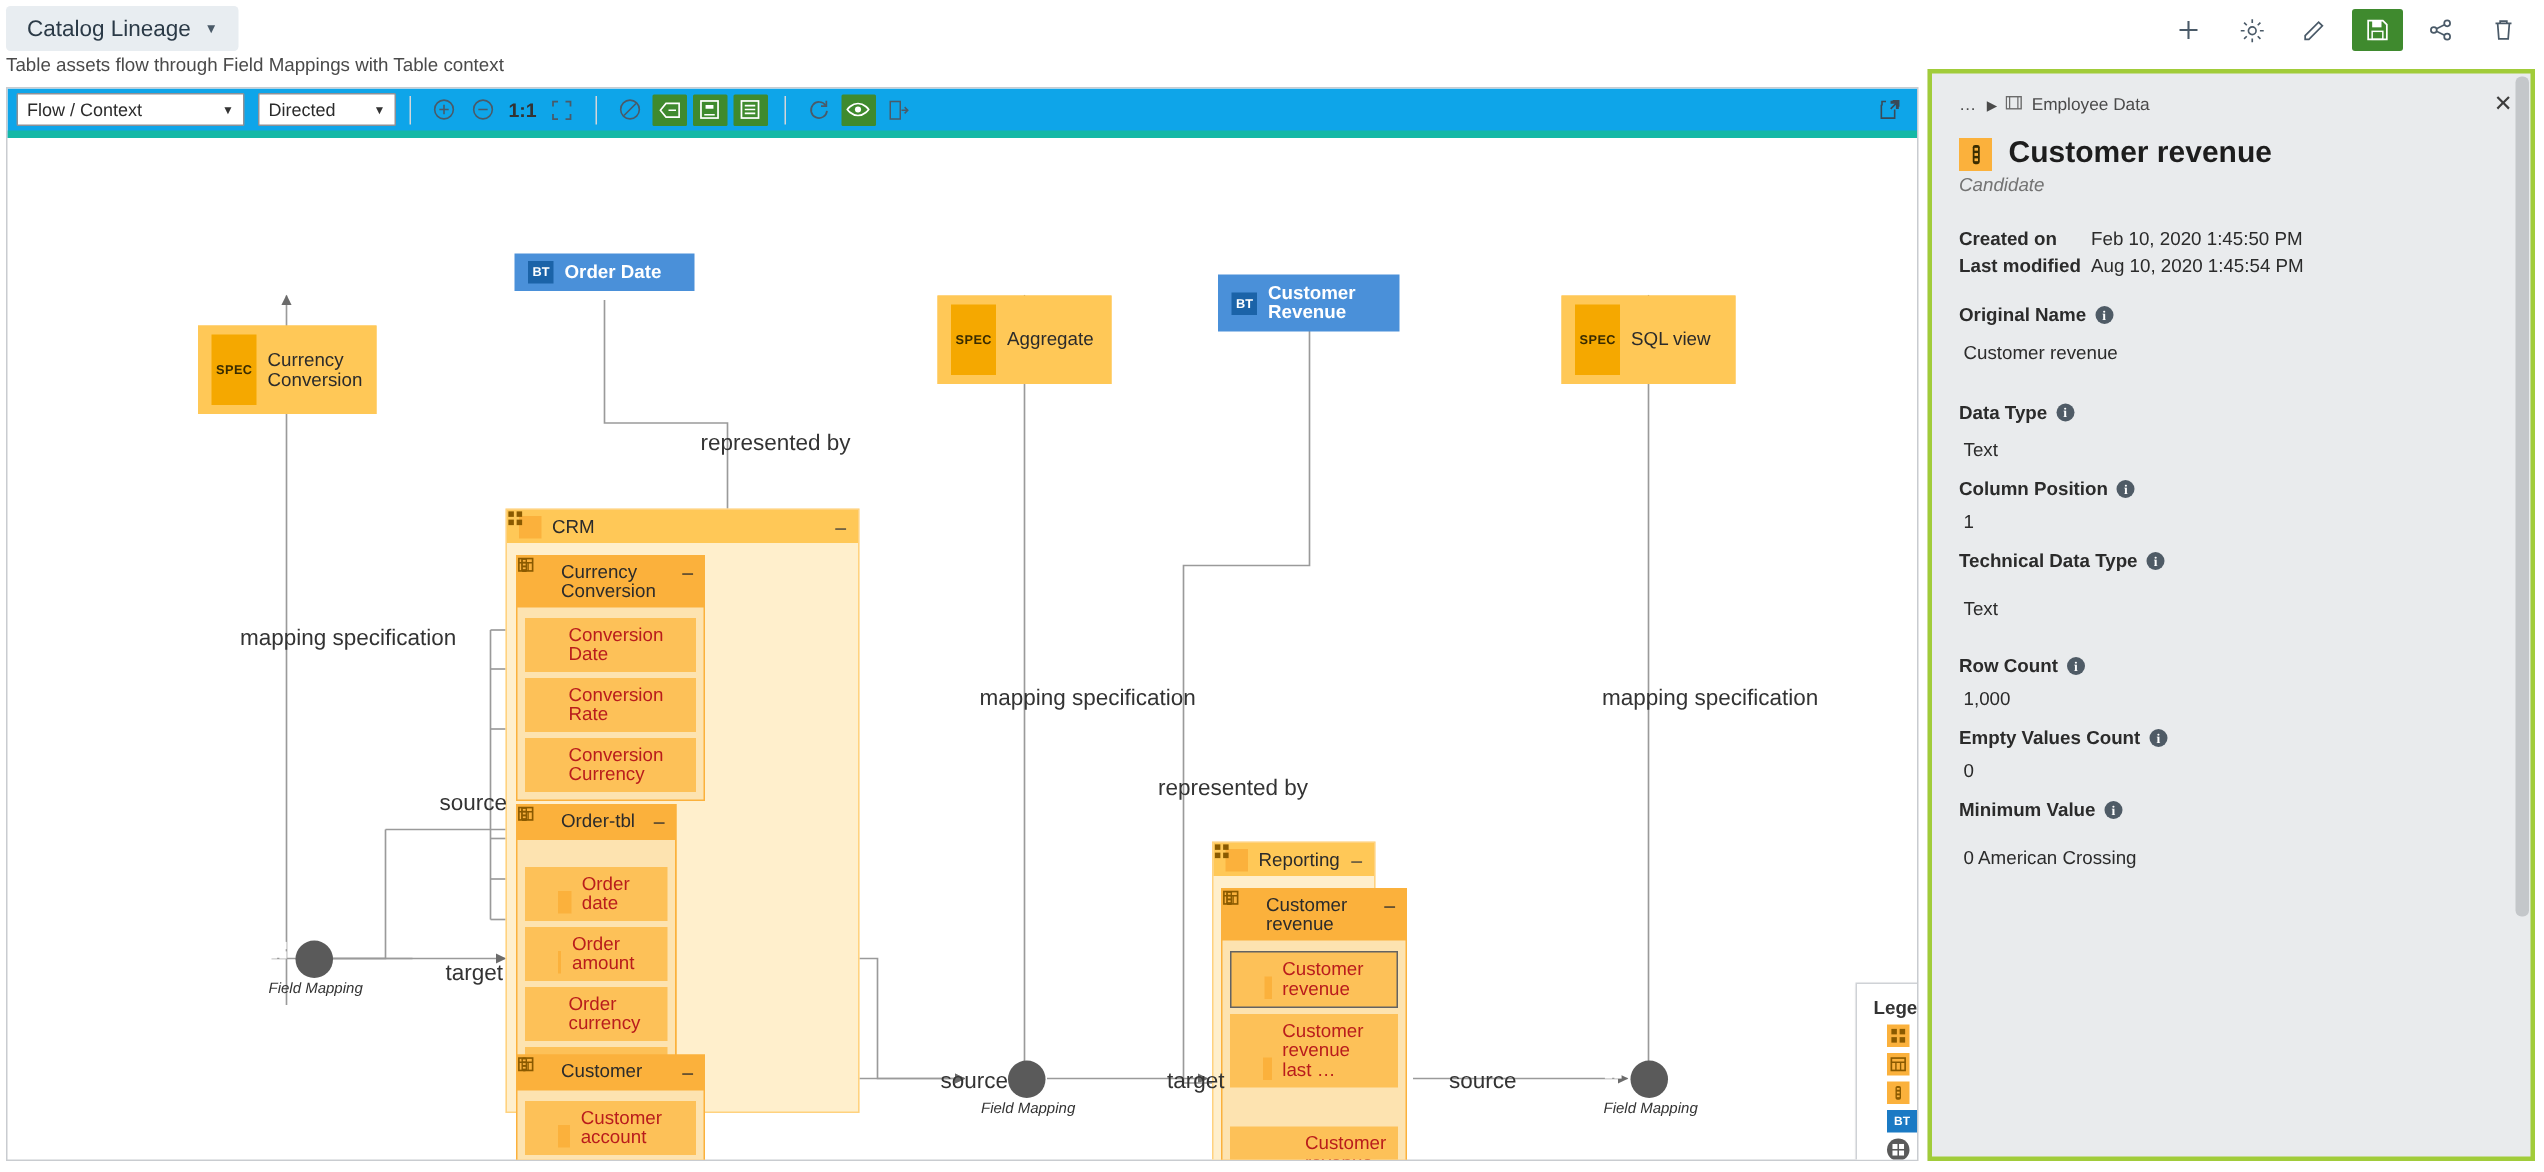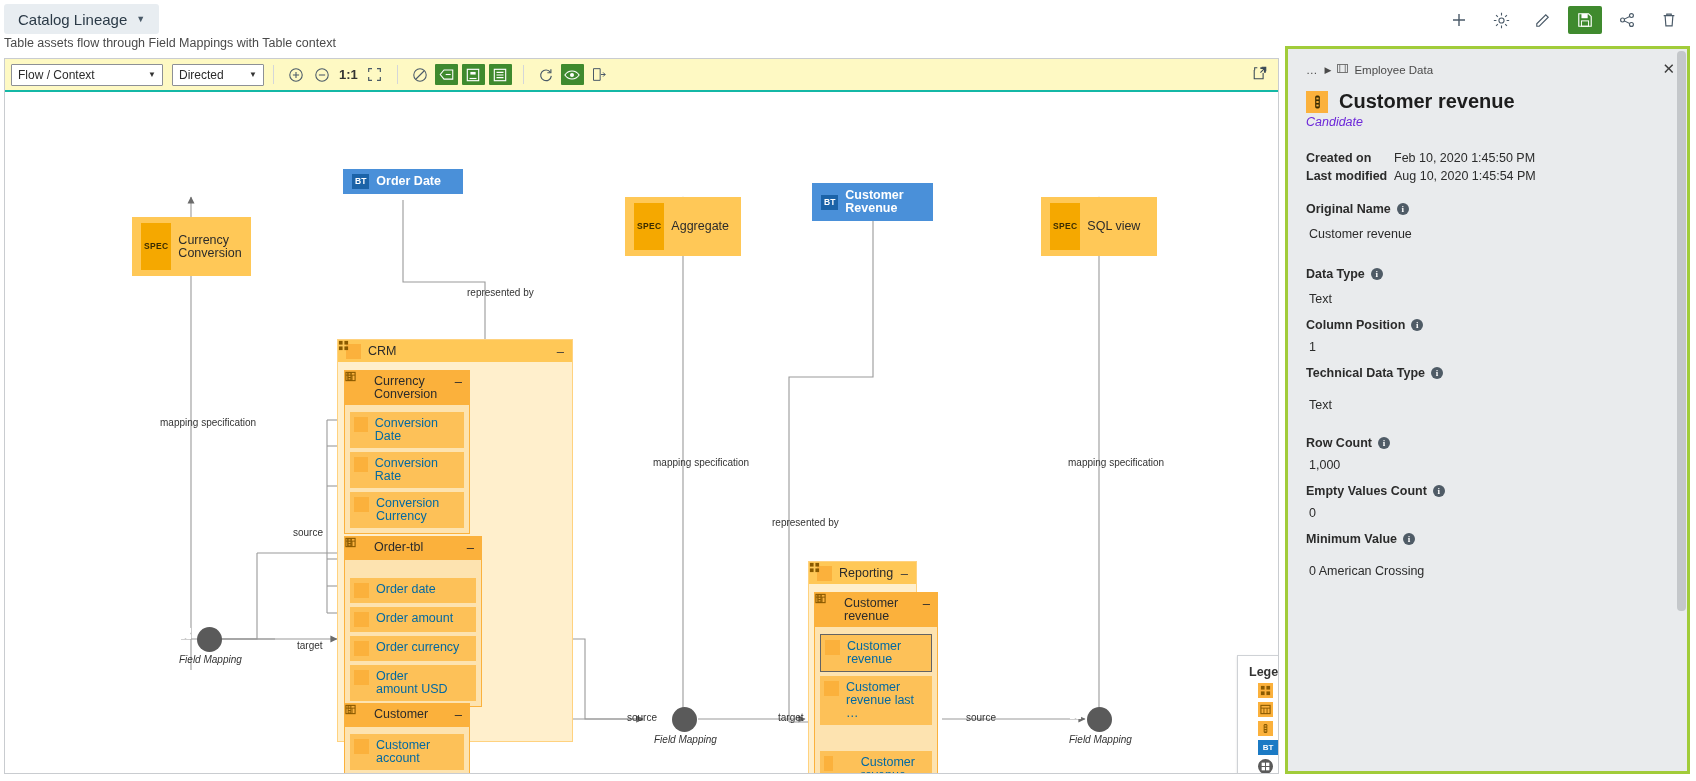--- a/index.html
+++ b/index.html
@@ -32,21 +32,21 @@
   .tbtn.active { background:#3f8a2e; color:#fff; }
   .tbtn svg { display:block; }
 
   
   .canvas-frame {
     position:absolute; left:4px; top:58px; width:1275px; height:716px;
     border:1px solid #c9ccd0; background:#fff; overflow:hidden;
   }
   .toolbar {
     position:absolute; left:0; top:0; width:100%; height:33px;
-    border-bottom:2px solid #14b8a6; background:#fef9c3;
+    border-bottom:5px solid #14b8a6; background:#0ea5e9;
     display:flex; align-items:center; gap:0; padding-left:6px;
   }
   .sel {
     height:22px; border:1px solid #8d9096; background:#fff; border-radius:1px;
     font-size:12px; color:#2b2b2b; display:flex; align-items:center;
     padding:0 6px; justify-content:space-between; cursor:pointer;
   }
   .sel .cv { font-size:8px; color:#333; margin-left:10px; }
   .sel1 { width:152px; }
   .sel2 { width:92px; margin-left:9px; }
@@ -86,33 +86,33 @@
   }
   .container-head .minus { margin-left:auto; font-size:13px; color:#3a3a3a; }
   .table-node { position:absolute; background:#fbb13c; border:1px solid #fbb13c; }
   .table-head {
     display:flex; align-items:flex-start; gap:7px; padding:4px 7px;
     font-size:12.5px; color:#2b2b2b; line-height:13px;
   }
   .table-head .minus { margin-left:auto; font-size:13px; }
   .table-body { background:#fde3b0; padding:3px 5px 5px 5px; }
   .col-node {
-    background:#fdc158; margin-top:4px; display:flex; align-items:flex-start;
-    gap:7px; padding:5px 4px; font-size:12.5px; color:#0369a1; line-height:13px;
+    background:#fdc158; margin-top:4px; display:flex; align-items:flex-end;
+    gap:7px; padding:5px 22px; font-size:12.5px; color:#b91c1c; line-height:13px;
   }
   .col-node.selected { border:1px solid #636363; }
 
   .fm-node { position:absolute; text-align:center; }
   .fm-circle {
     width:25px; height:25px; border-radius:50%; background:#5a5a5a;
     display:flex; align-items:center; justify-content:center; margin:0 auto;
   }
   .fm-label { font-size:10px; color:#333; margin-top:2px; white-space:nowrap;font-style:italic; }
 
-  .edge-lbl { position:absolute; font-size:10px; color:#333; white-space:nowrap;padding-left:16px; }
+  .edge-lbl { position:absolute; font-size:15px; color:#333; white-space:nowrap;padding-left:16px; }
 
   
   .legend {
     position:absolute; left:1232px; top:596px; width:143px; height:165px;
     background:#fff; border:1px solid #cfd2d6; box-shadow:0 1px 2px rgba(0,0,0,.12);
     overflow:hidden;
   }
   .legend-title { font-size:12.5px; font-weight:bold; color:#333; padding:9px 0 4px 11px; }
   .legend-list { padding:0 0 0 20px; }
   .legend-row { display:flex; align-items:flex-start; gap:8px; margin-bottom:4px; }
@@ -130,21 +130,21 @@
     position:absolute; left:1285px; top:46px; width:405px; height:728px;
     border:3px solid #a1cc3a; background:#e9ebed; overflow:hidden;
   }
   .rp-inner { position:absolute; left:0; top:0; width:100%; height:100%; padding:14px 18px 0 18px; }
   .crumb { display:flex; align-items:center; gap:6px; font-size:11.5px; color:#4a4a4a; }
   .crumb .dots { letter-spacing:1px; }
   .rp-close { position:absolute; right:12px; top:11px; font-size:15px; color:#3c3c3c; cursor:pointer; }
   .rp-title-row { display:flex; align-items:center; gap:11px; margin-top:14px; }
   .rp-title-ico { width:22px; height:22px; background:#fbb13c; display:flex; align-items:center; justify-content:center; }
   .rp-title { font-size:20px; font-weight:bold; color:#1d1d1d; }
-  .rp-sub { font-style:italic; font-size:12.5px; color:#6d28d9; margin-top:2px; }
+  .rp-sub { font-style:italic; font-size:12.5px; color:#737373; margin-top:2px; }
   .rp-meta { margin-top:22px; font-size:12.5px; }
   .rp-meta-row { display:flex; margin-bottom:4px; }
   .rp-meta-row .k { font-weight:bold; width:88px; color:#2b2b2b; }
   .rp-meta-row .v { color:#2b2b2b; }
   .rp-field { margin-top:19px; }
   .rp-field .flabel { font-size:12.5px; font-weight:bold; color:#2b2b2b; display:flex; align-items:center; gap:6px; }
   .rp-field .fval { font-size:12.5px; color:#2b2b2b; margin-top:11px; padding-left:3px; }
   .rp-field.tight .fval { margin-top:8px; }
   .info-i {
     width:12px; height:12px; border-radius:50%; background:#4f5b66; color:#fff;
@@ -418,21 +418,21 @@
                     <rect x="3" y="2.5" width="2" height="1.3" fill="#fbb13c"></rect>
                     <rect x="3" y="5.2" width="2" height="1.3" fill="#fbb13c"></rect>
                     <rect x="3" y="7.9" width="2" height="1.3" fill="#fbb13c"></rect>
                   </svg>
               </span>
               <span style="max-width:76px;">Conversion Currency</span>
             </div>
           </div>
         </div>
 
-        <div class="table-node" style="left:6px; top:196px; width:138px;">
+        <div class="table-node" style="left:6px; top:196px; width:107px;">
           <div class="table-head">
             <span class="chip chip-table">
               <svg width="11" height="11" viewBox="0 0 12 12">
                   <rect x="1" y="1.5" width="10" height="9" fill="none" stroke="#8a5a00" stroke-width="1.2"></rect>
                   <path d="M1 4.5h10M4.3 4.5v6M7.7 4.5v6" stroke="#8a5a00" stroke-width="1"></path>
                 </svg>
             </span>
             <span>Order-tbl</span>
             <span class="minus">–</span>
           </div>

